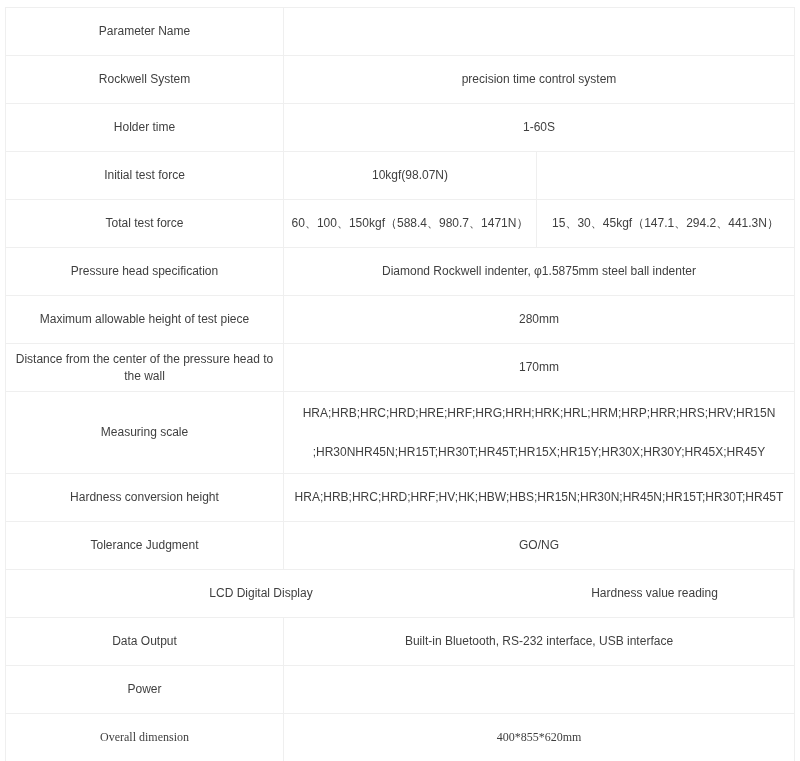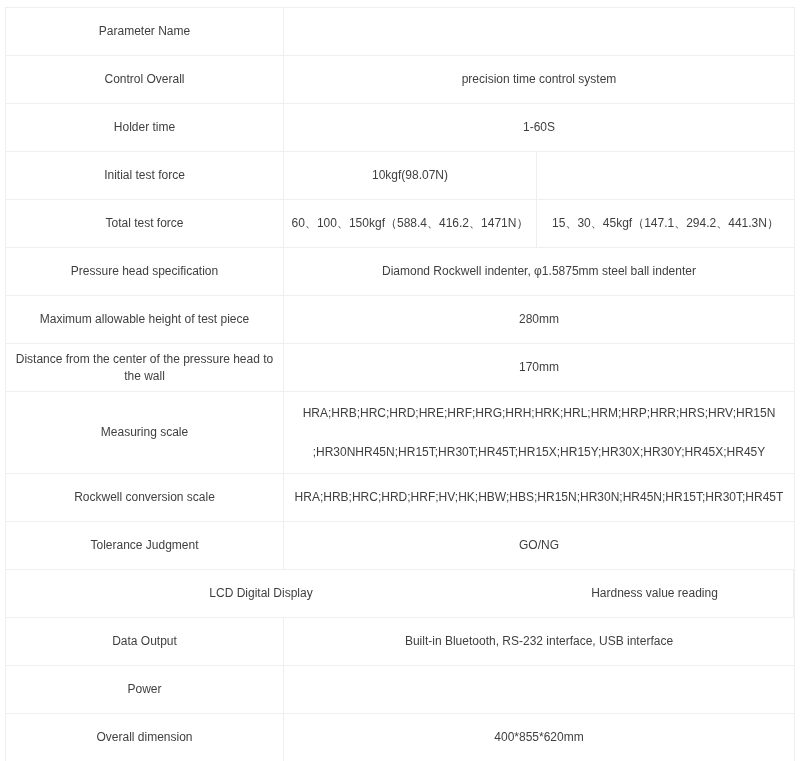--- a/index.html
+++ b/index.html
@@ -21,21 +21,21 @@
     color: #3f3f3f;
     font-size: 12px;
     line-height: 1.35;
   }
   .row {
     display: flex;
     align-items: stretch;
     border-bottom: 1px solid #efefef;
     min-height: 47px;
   }
-  .row:last-child { border-bottom: none; }
+  .row:last-child { border-bottom: none; font-family: Liberation Serif, serif; }
   .cell {
     display: flex;
     align-items: center;
     justify-content: center;
     text-align: center;
     box-sizing: border-box;
     padding: 5px 8px;
   }
   .label-cell {
     flex: 0 0 278px;
@@ -61,37 +61,37 @@
 <body>
 
 <div class="page">
   <div class="spec-table">
 
     <div class="row">
       <div class="cell label-cell">Parameter Name</div>
     </div>
 
     <div class="row">
-      <div class="cell label-cell">Control Overall</div>
+      <div class="cell label-cell">Rockwell System</div>
       <div class="cell value-cell">precision time control system</div>
     </div>
 
     <div class="row">
       <div class="cell label-cell">Holder time</div>
       <div class="cell value-cell">1-60S</div>
     </div>
 
     <div class="row">
       <div class="cell label-cell">Initial test force</div>
       <div class="cell value-cell split-left">10kgf(98.07N)</div>
     </div>
 
     <div class="row">
       <div class="cell label-cell">Total test force</div>
-      <div class="cell value-cell split-left">60、100、150kgf（588.4、416.2、1471N）</div>
+      <div class="cell value-cell split-left">60、100、150kgf（588.4、980.7、1471N）</div>
       <div class="cell value-cell split-right">15、30、45kgf（147.1、294.2、441.3N）</div>
     </div>
 
     <div class="row">
       <div class="cell label-cell">Pressure head specification</div>
       <div class="cell value-cell">Diamond Rockwell indenter, φ1.5875mm steel ball indenter</div>
     </div>
 
     <div class="row">
       <div class="cell label-cell">Maximum allowable height of test piece</div>
@@ -105,21 +105,21 @@
 
     <div class="row tall">
       <div class="cell label-cell">Measuring scale</div>
       <div class="cell value-cell multiline">
         <div class="value-line">HRA;HRB;HRC;HRD;HRE;HRF;HRG;HRH;HRK;HRL;HRM;HRP;HRR;HRS;HRV;HR15N</div>
         <div class="value-line">;HR30NHR45N;HR15T;HR30T;HR45T;HR15X;HR15Y;HR30X;HR30Y;HR45X;HR45Y</div>
       </div>
     </div>
 
     <div class="row">
-      <div class="cell label-cell">Rockwell conversion scale</div>
+      <div class="cell label-cell">Hardness conversion height</div>
       <div class="cell value-cell">HRA;HRB;HRC;HRD;HRF;HV;HK;HBW;HBS;HR15N;HR30N;HR45N;HR15T;HR30T;HR45T</div>
     </div>
 
     <div class="row">
       <div class="cell label-cell">Tolerance Judgment</div>
       <div class="cell value-cell">GO/NG</div>
     </div>
 
     <div class="row">
       <div class="cell value-cell">LCD Digital Display</div>

